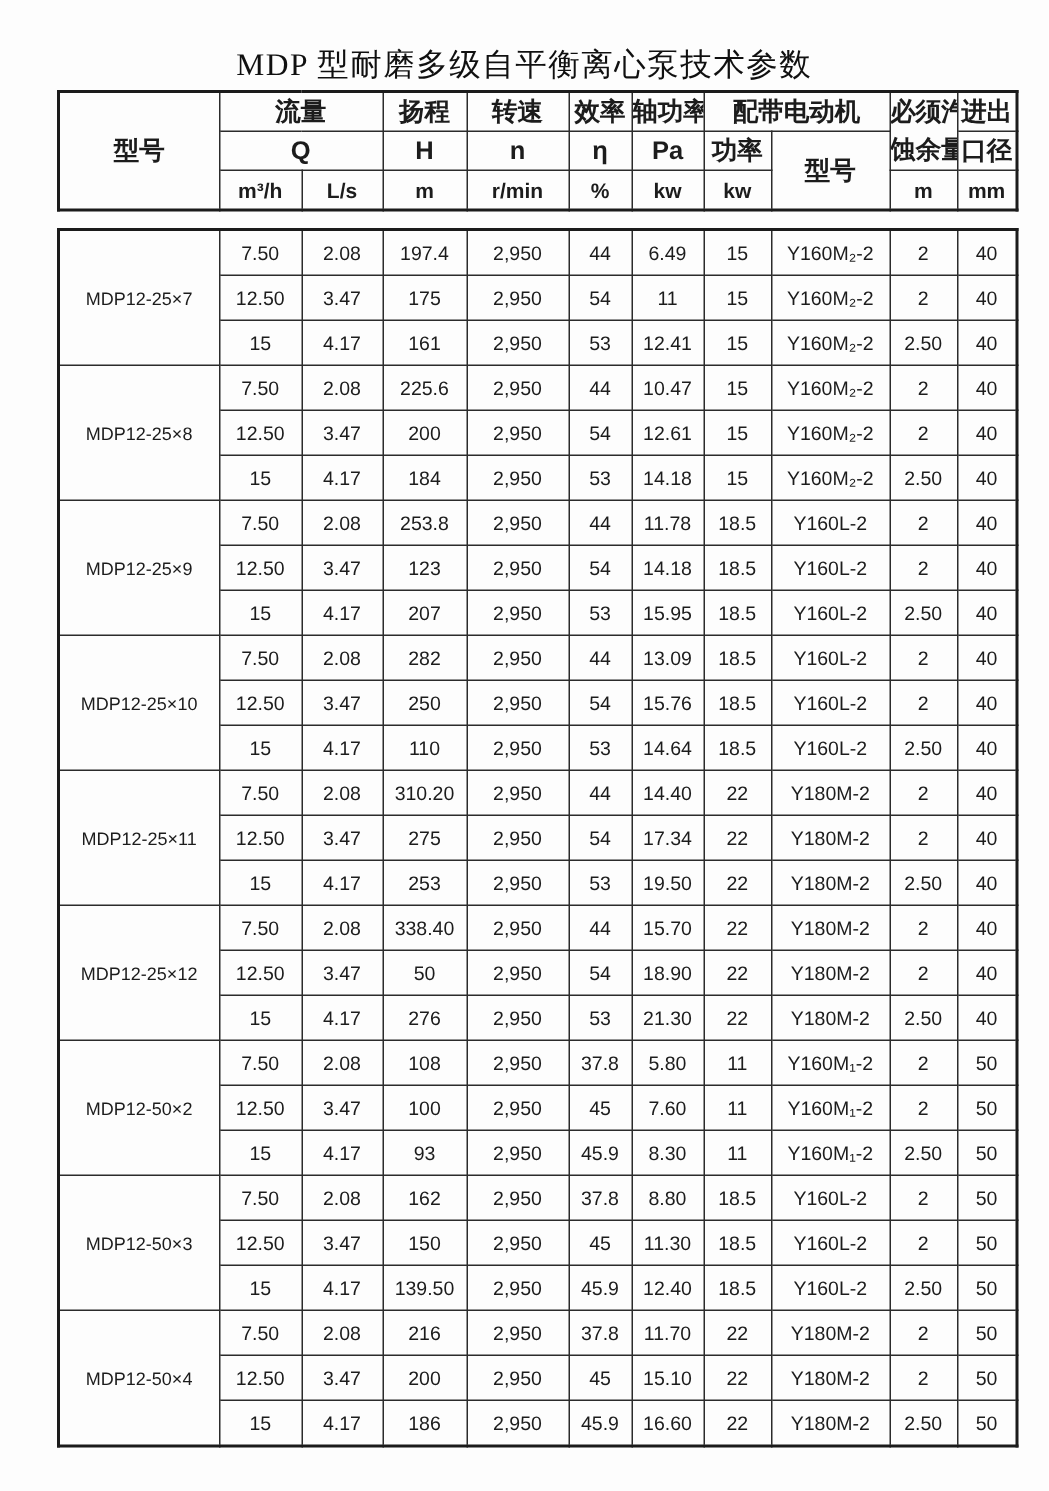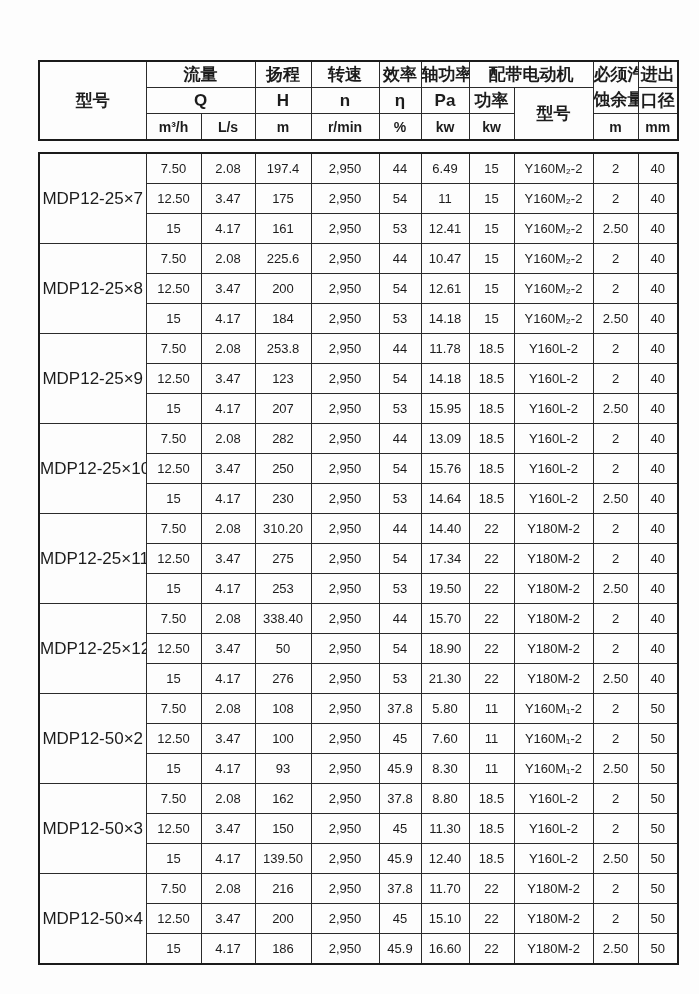--- a/index.html
+++ b/index.html
@@ -44,27 +44,28 @@
   table.head-table td {
     font-weight:bold;
     font-size:17px;
     height:25px;
   }
   table.head-table td.unit { font-size:14px;margin-left:16px; }
   .two-line { line-height:1.45; white-space:normal; }
   
   table.body-table { top:152px; }
   table.body-table td { height:29px; }
-  table.body-table td.model-cell { font-size:17px; }
+  table.body-table td.model-cell { font-size:12px; }
 </style>
 </head>
 <body>
 
 <div class="page">
 
+  <div class="doc-title">MDP 型耐磨多级自平衡离心泵技术参数</div>
 
   <table class="grid head-table">
     <colgroup>
       <col style="width:107px">
         <col style="width:55px">
         <col style="width:54px">
       <col style="width:56px">
         <col style="width:68px">
         <col style="width:42px">
       <col style="width:48px">
@@ -259,21 +260,21 @@
           <td>54</td>
           <td>15.76</td>
           <td>18.5</td>
           <td>Y160L-2</td>
           <td>2</td>
           <td>40</td>
         </tr>
         <tr>
           <td>15</td>
           <td>4.17</td>
-          <td>230</td>
+          <td>110</td>
           <td>2,950</td>
           <td>53</td>
           <td>14.64</td>
           <td>18.5</td>
           <td>Y160L-2</td>
           <td>2.50</td>
           <td>40</td>
         </tr>
         <tr>
           <td rowspan="3" class="model-cell">MDP12-25×11</td>

